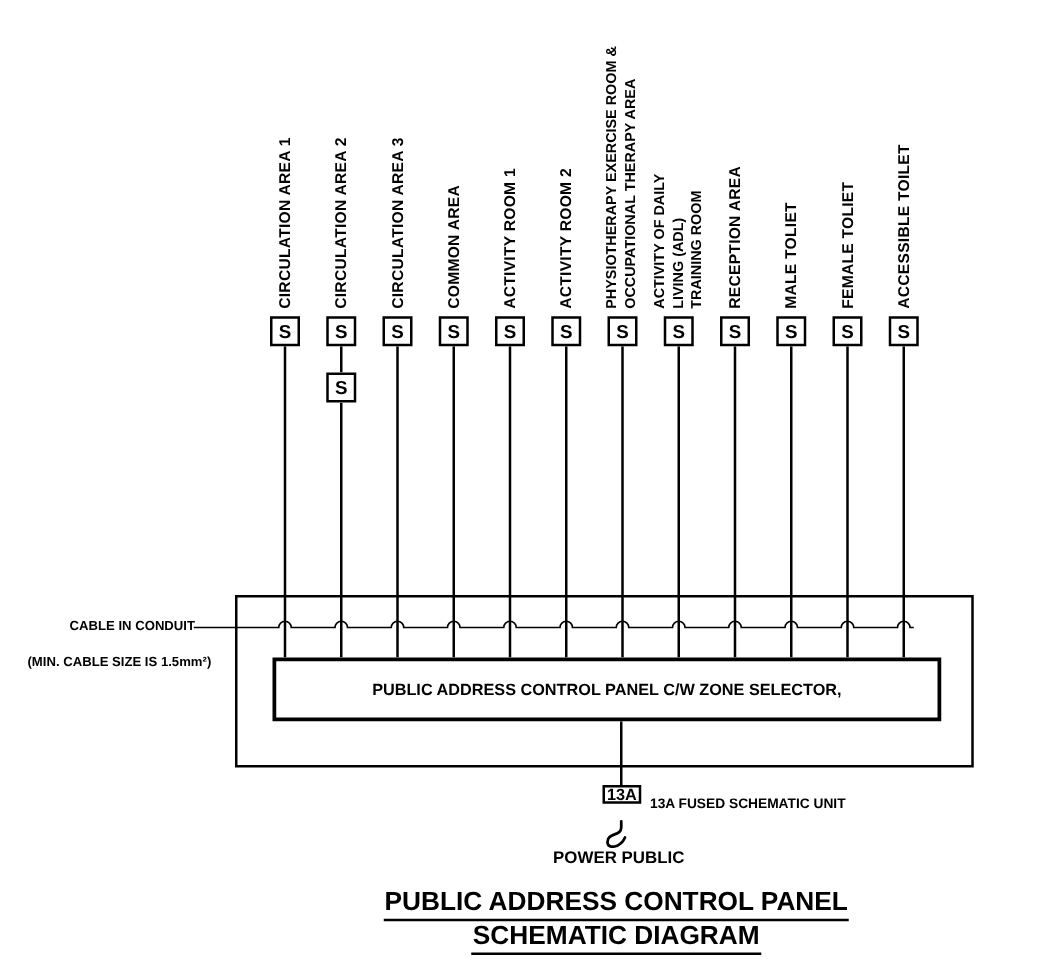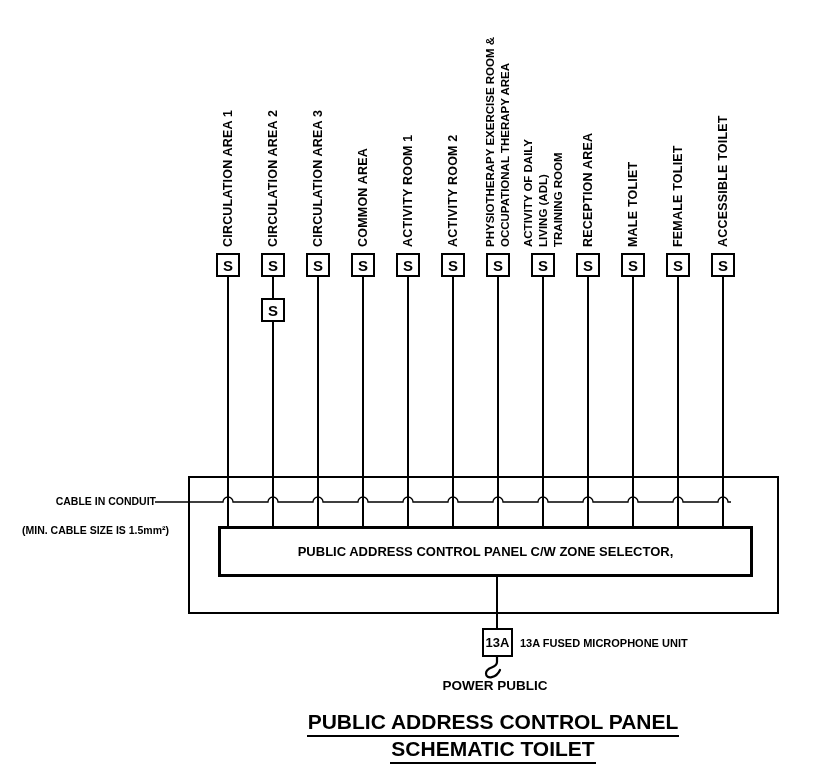--- a/index.html
+++ b/index.html
@@ -19,21 +19,21 @@
     font-weight:bold;font-size:15px;line-height:1;
   }
   .cable-note-line{position:absolute;font-weight:bold;font-size:10.5px;white-space:nowrap;padding-left:39px;}
   .panel-box{
     position:absolute;left:218px;top:526px;width:535px;height:51px;
     border:3px solid #000;box-sizing:border-box;background:#fff;
     display:flex;flex-direction:row;align-items:center;justify-content:center;
     font-weight:bold;font-size:13px;line-height:16px;text-align:center;
   }
   .fuse-box{
-    position:absolute;left:482px;top:628px;width:31px;height:29px;
+    position:absolute;left:482px;top:628px;width:31px;height:15px;
     border:2.5px solid #000;box-sizing:border-box;background:#fff;
     display:flex;align-items:center;justify-content:center;
     font-weight:bold;font-size:13px;
   }
   .fuse-note{position:absolute;left:520px;top:637px;font-weight:bold;font-size:11px;white-space:nowrap;}
   .power-supply{position:absolute;left:395px;top:678px;width:200px;text-align:center;font-weight:bold;font-size:13.5px;}
   .title{position:absolute;left:290px;top:710px;width:406px;text-align:center;font-weight:bold;font-size:21px;line-height:24px;}
   .title-line span{display:inline-block;border-bottom:2.5px solid #000;padding:0 1px 1px 1px;}
 </style>
 </head>
@@ -88,22 +88,22 @@
   <div class="cable-note-line" style="right:674px;top:495px;">CABLE IN CONDUIT</div>
   <div class="cable-note-line" style="right:661px;top:508px;margin-top:16px;">(MIN. CABLE SIZE IS 1.5mm²)</div>
 
   <div class="panel-box">
     <div>PUBLIC ADDRESS CONTROL PANEL C/W ZONE SELECTOR,</div>
   </div>
 
   <div class="fuse-box">
     <span>13A</span>
   </div>
-  <div class="fuse-note">13A FUSED MICROPHONE UNIT</div>
+  <div class="fuse-note">13A FUSED SCHEMATIC UNIT</div>
 
   <div class="power-supply">POWER PUBLIC</div>
 
   <div class="title">
     <div class="title-line"><span>PUBLIC ADDRESS CONTROL PANEL</span></div>
-    <div class="title-line"><span>SCHEMATIC TOILET</span></div>
+    <div class="title-line"><span>SCHEMATIC DIAGRAM</span></div>
   </div>
 
 </div>
 
 </body></html>

